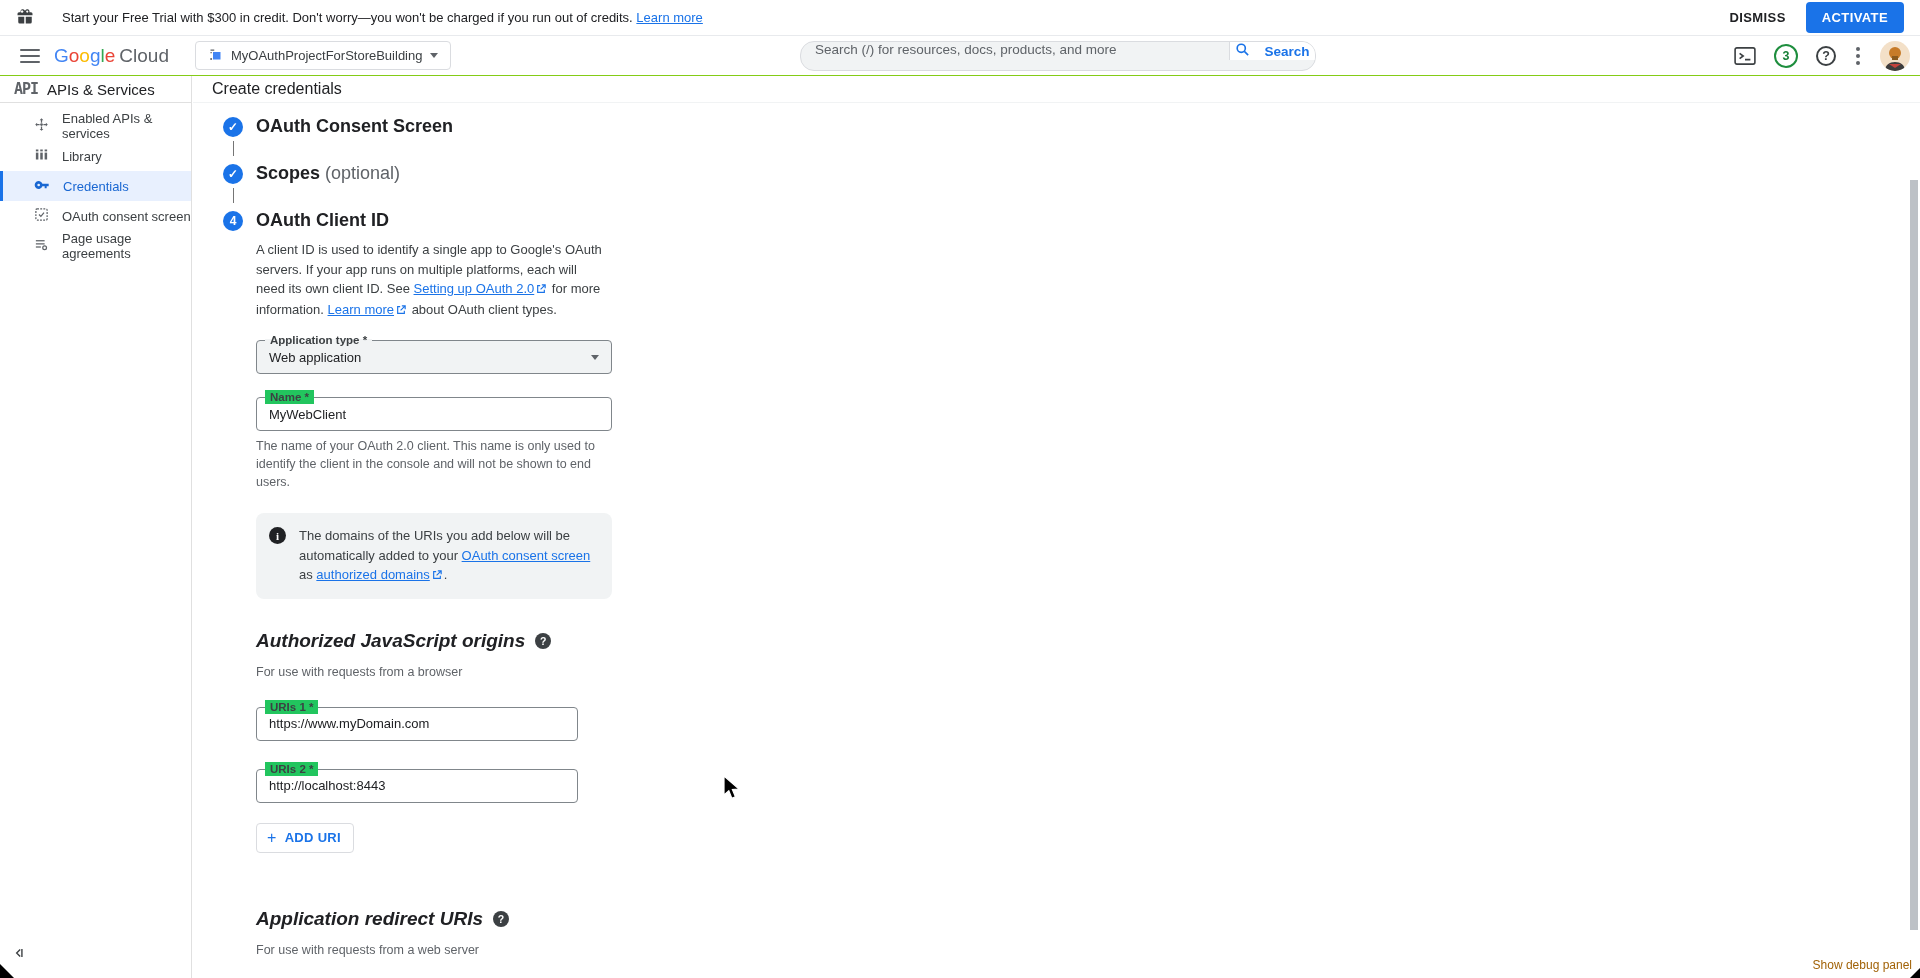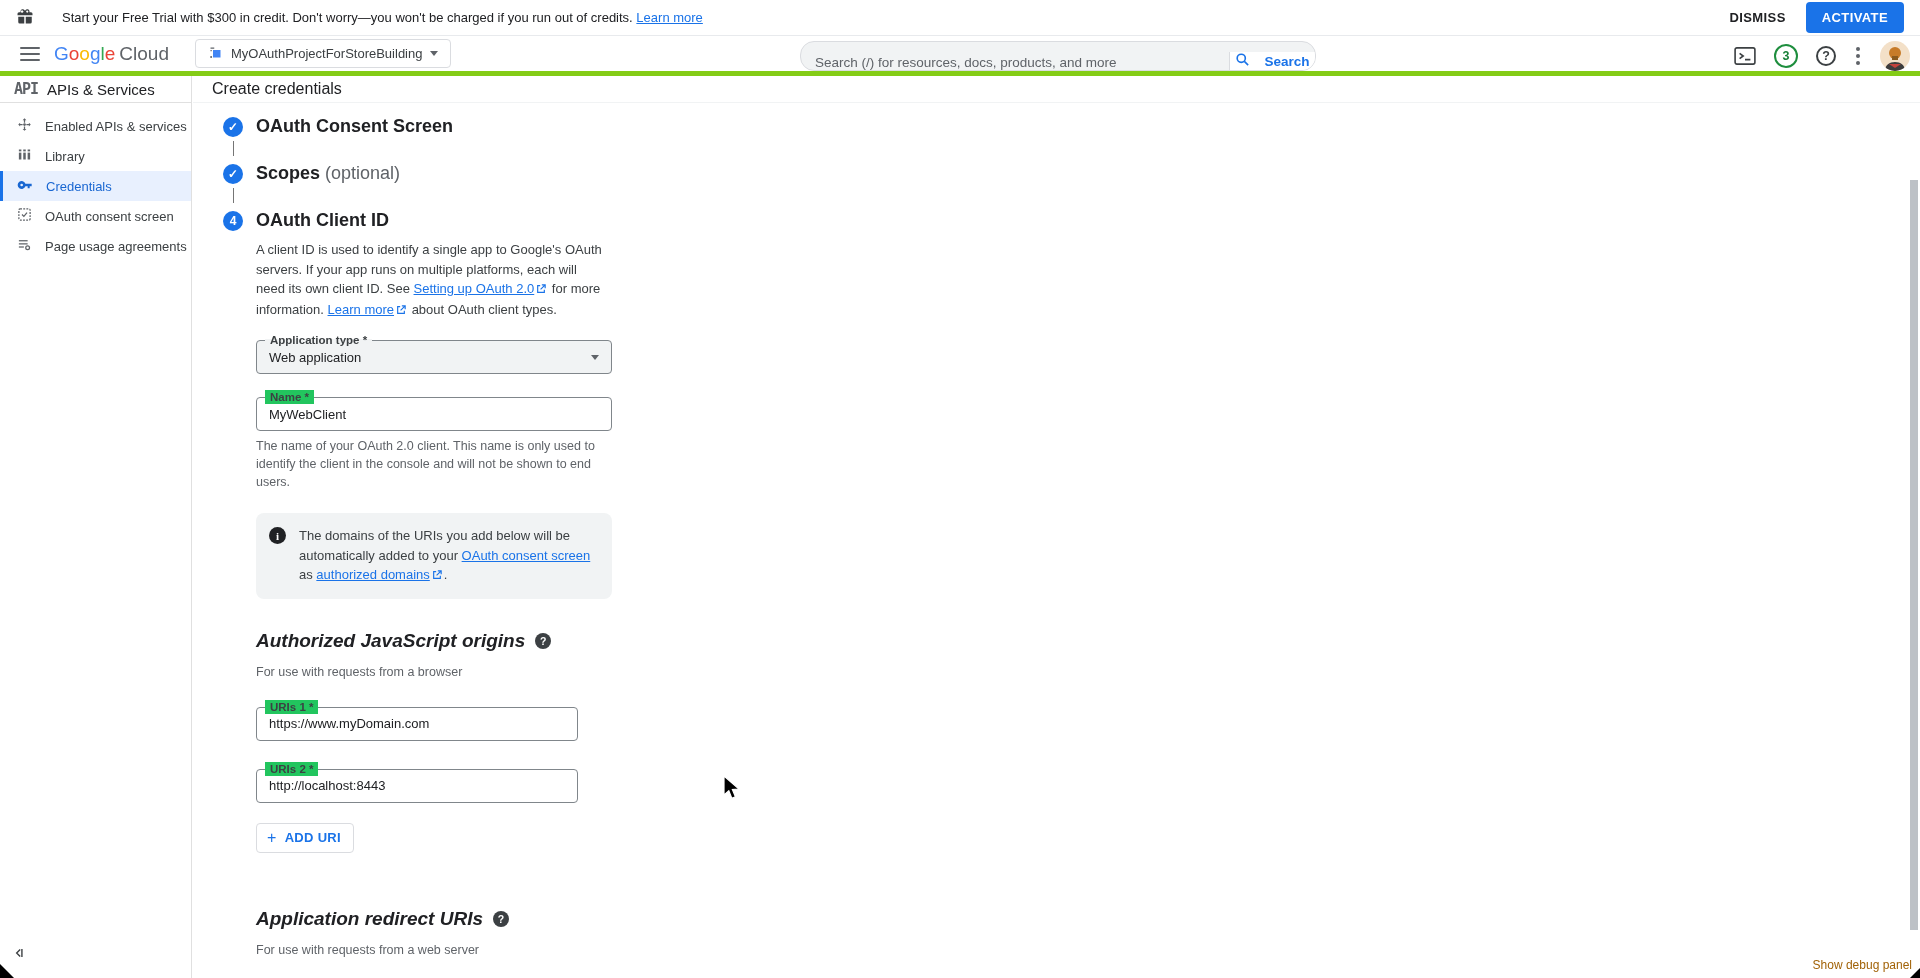--- a/index.html
+++ b/index.html
@@ -10,31 +10,31 @@
     border-bottom:1px solid #e8eaed; display:flex; align-items:center; padding:8px 16px; z-index:30; }
   #trial-banner .gift { margin-right:28px; }
   #trial-banner .msg { font-size:13px; color:#202124; }
   #trial-banner .msg a { color:#1a73e8; text-decoration:underline; cursor:pointer; }
   #trial-banner .spacer { flex:1; }
   .btn-text { font-size:13px; font-weight:700; letter-spacing:.4px; color:#202124; padding:8px 14px; cursor:pointer; border-radius:4px; }
   .btn-filled { font-size:13px; font-weight:700; letter-spacing:.4px; color:#fff; background:#1a73e8; padding:8px 16px; border-radius:4px; cursor:pointer; margin-left:6px; }
 
   
   #app-header { position:absolute; left:0; top:36px; width:1920px; height:40px; background:#fff;
-    border-bottom:5px solid #84cc16; display:flex; align-items:center; padding:0 14px; z-index:20; }
+    border-bottom:1px solid #84cc16; display:flex; align-items:center; padding:0 14px; z-index:20; }
   .hamburger { width:20px; height:14px; display:flex; flex-direction:column; justify-content:space-between; margin:0 14px 0 6px; cursor:pointer; }
   .hamburger span { height:2px; background:#5f6368; border-radius:1px; }
   .gc-logo { font-size:19px; margin-right:26px; white-space:nowrap; cursor:pointer; }
   .gc-logo .l1{color:#4285F4}.gc-logo .l2{color:#EA4335}.gc-logo .l3{color:#FBBC05}.gc-logo .l4{color:#4285F4}.gc-logo .l5{color:#34A853}.gc-logo .l6{color:#EA4335}
   .gc-logo .cloud { color:#5f6368; margin-left:4px; }
   #project-selector { display:flex; align-items:center; gap:8px; border:1px solid #dadce0; border-radius:4px;
     height:29px; padding:0 12px; font-size:13px; color:#3c4043; cursor:pointer; }
   .caret-down { width:0; height:0; border-left:4px solid transparent; border-right:4px solid transparent; border-top:5px solid #5f6368; }
   #search-bar { position:absolute; left:800px; top:5px; width:516px; height:30px; border:1px solid #dadce0; border-radius:14px;
-    display:flex; align-items:flex-end; overflow:hidden; background:#f1f3f4; }
+    display:flex; align-items:flex-start; overflow:hidden; background:#f1f3f4; }
   #search-bar input { flex:1; border:0; outline:0; background:transparent; padding:0 14px; font-size:13.5px; color:#202124; font-family:"Liberation Sans",sans-serif; }
   #search-bar input::placeholder { color:#5f6368; }
   #search-btn { width:86px; background:#fff; border-left:1px solid #dadce0; display:flex; align-items:center; justify-content:center; gap:14px;
     color:#1a73e8; font-size:13.5px; font-weight:700; cursor:pointer; }
   #header-right { position:absolute; right:10px; top:0; height:40px; display:flex; align-items:center; gap:18px; }
   .hicon { color:#3c4043; cursor:pointer; display:flex; align-items:center; justify-content:center; }
   .badge-circle { width:24px; height:24px; border:2px solid #1e8e3e; border-radius:50%; color:#188038; font-size:12.5px; font-weight:700;
     display:flex; align-items:center; justify-content:center; cursor:pointer; }
   .help-circle { width:20px; height:20px; border:2px solid #3c4043; border-radius:50%; font-size:12.5px; font-weight:700; color:#3c4043;
     display:flex; align-items:center; justify-content:center; cursor:pointer; }
@@ -42,21 +42,21 @@
   .dots i { width:4px; height:4px; background:#5f6368; border-radius:50%; }
   .avatar { width:30px; height:30px; border-radius:50%; background:#f3e0c8; overflow:hidden; cursor:pointer; position:relative; }
   .avatar svg { position:absolute; left:0; top:2px; }
 
   
   #sidebar { position:absolute; left:0; top:76px; width:192px; height:902px; background:#fff; border-right:1px solid #e0e0e0; }
   #sidebar-head { height:27px; display:flex; align-items:center; gap:9px; padding:0 0 0 14px; border-bottom:1px solid #e0e0e0; }
   #sidebar-head .api-glyph { font-family:"DejaVu Sans Mono",monospace; font-weight:700; font-size:15px; color:#5f6368; letter-spacing:-1px; }
   #sidebar-head .t { font-size:15px; color:#202124; }
   .nav { margin-top:8px; }
-  .nav-item { height:30px; display:flex; align-items:center; gap:13px; padding-left:17px; font-size:13px; color:#3c4043; cursor:pointer; position:relative; }
+  .nav-item { height:30px; display:flex; align-items:center; gap:13px; padding-left:34px; font-size:13px; color:#3c4043; cursor:pointer; position:relative; }
   .nav-item svg { flex:0 0 auto; }
   .nav-item.active { background:#e8f0fe; color:#1967d2; }
   .nav-item.active::before { content:""; position:absolute; left:0; top:0; bottom:0; width:3px; background:#1a73e8; }
   #collapse { position:absolute; left:12px; bottom:14px; cursor:pointer; }
 
   
   #main { position:absolute; left:193px; top:76px; width:1727px; height:902px; background:#fff; overflow:hidden; }
   #page-title { height:27px; display:flex; align-items:center; padding-left:19px; font-size:16px; color:#202124; border-bottom:1px solid #f1f3f4; }
   #form-area { padding:13px 0 0 30px; }
 

